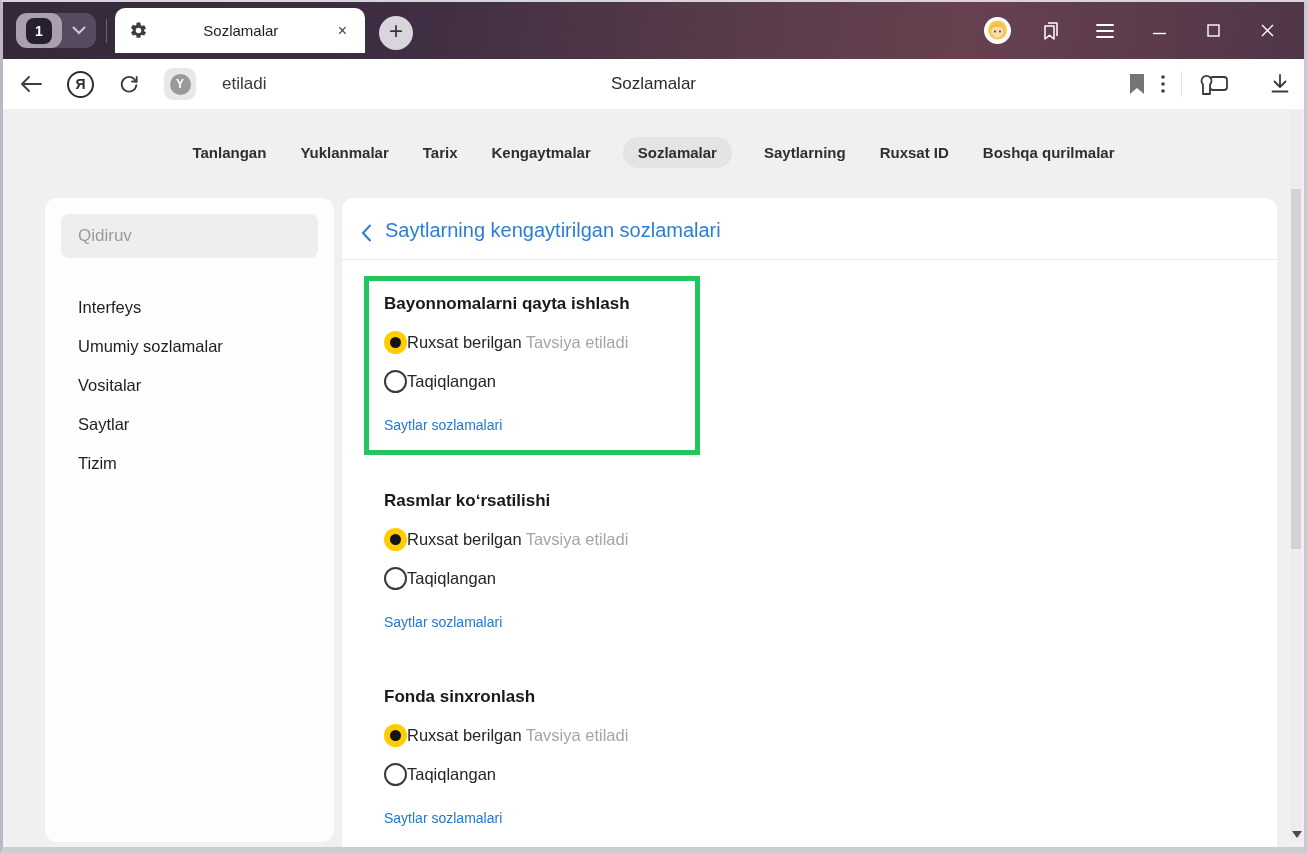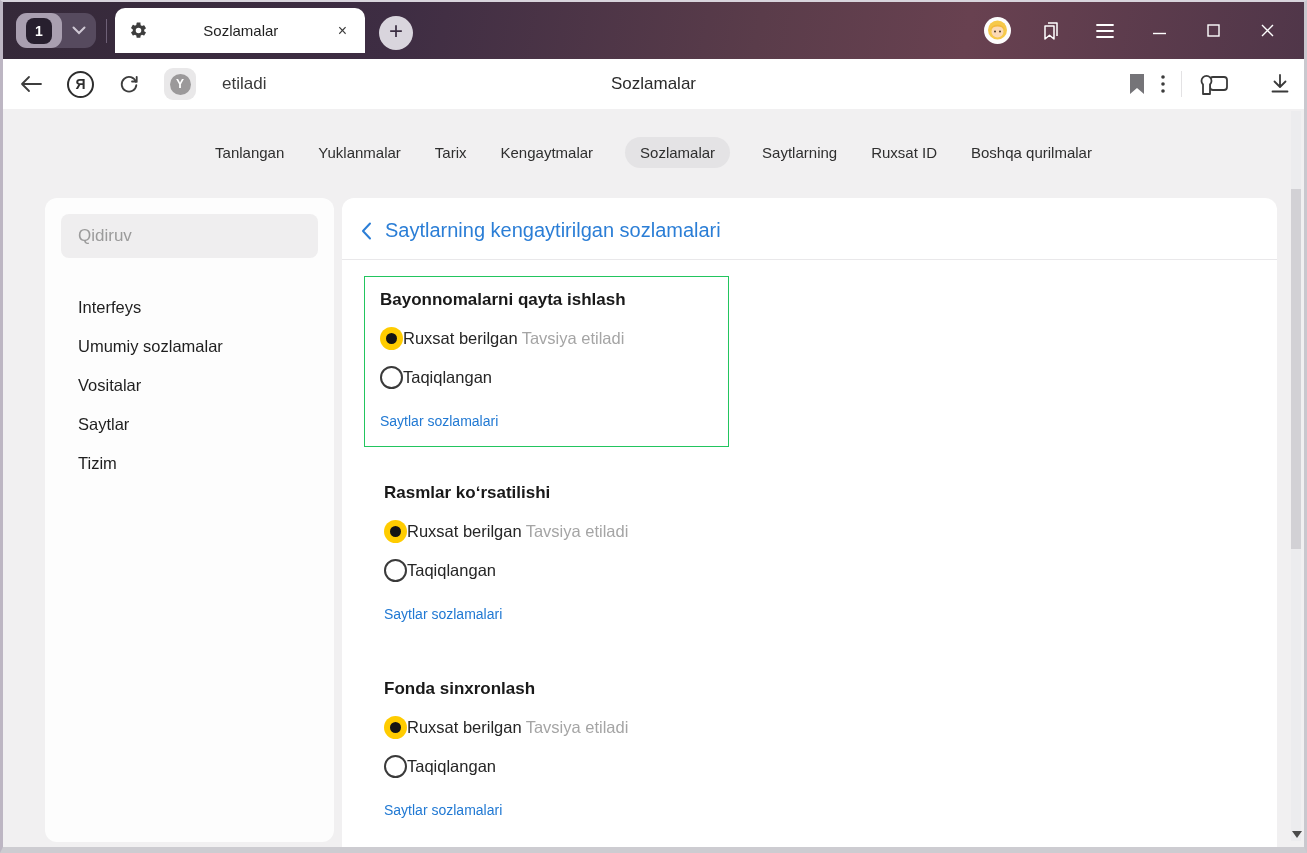--- a/index.html
+++ b/index.html
@@ -38,36 +38,36 @@
   .ab-icon { display:flex; align-items:center; justify-content:center; cursor:pointer; }
   .ya-logo { width:27px; height:27px; border:2px solid #2e2e2e; border-radius:50%; display:flex; align-items:center; justify-content:center; font-size:14px; font-weight:bold; color:#2e2e2e; }
   .protect-badge { width:32px; height:32px; background:#e9e8e9; border-radius:9px; display:flex; align-items:center; justify-content:center; }
   .protect-circle { width:21px; height:21px; background:#9b999a; border-radius:50%; color:#fff; font-size:12px; font-weight:bold; display:flex; align-items:center; justify-content:center; }
   .ab-url { font-size:17px; color:#3a3a3a; margin-left:2px; cursor:text; }
   .ab-center { position:absolute; left:0; right:0; text-align:center; font-size:17px; color:#2b2b2b; z-index:1; }
   .ab-right { margin-left:auto; display:flex; align-items:center; gap:16px; margin-right:14px; z-index:2; }
   .ab-vsep { width:1px; height:26px; background:#e3e2e4; }
   
   .navrow { padding-top:28px; display:flex; justify-content:center; align-items:center; gap:30px; font-size:15px; color:#2f2f2f; }
-  .navitem { padding:7px 2px; cursor:pointer; white-space:nowrap; }
+  .navitem { padding:7px 2px; cursor:pointer; white-space:nowrap;font-weight:bold; }
   .navitem.active { background:#e4e3e5; border-radius:17px; padding:7px 15px; }
   
   .cards { flex:1; display:flex; gap:8px; padding:30px 27px 0 42px; min-height:0; }
   .sidebar-card { flex:0 0 289px; background:#fdfdfd; border-radius:12px; height:644px; padding:16px; }
   .search-input { width:100%; height:44px; background:#efeeef; border:none; border-radius:8px; font-size:17px; padding:0 17px; color:#333; outline:none; font-family:"Liberation Sans",sans-serif; }
   .search-input::placeholder { color:#9b9b9b; }
   .side-items { margin-top:30px; padding-left:17px; display:flex; flex-direction:column; }
   .side-item { font-size:16.5px; color:#1f1f1f; padding:10px 0; cursor:pointer; }
   .main-card { flex:1; background:#fff; border-radius:12px 12px 0 0; }
-  .main-head { display:flex; align-items:center; gap:13px; padding:21px 0 17px 19px; }
+  .main-head { display:flex; align-items:flex-end; gap:13px; padding:21px 0 17px 19px; }
   .main-head-chevron { cursor:pointer; display:flex; }
   .main-head-title { color:#2b7ed6; font-size:20px; }
   .divider { height:1px; background:#e9e8ea; }
   .sections { padding:16px 0 0 22px; }
-  .highlight-box { border:1px solid #22c55e; width:365px; padding:13px 16px 16px 15px; margin-bottom:36px; }
+  .highlight-box { border:5px solid #22c55e; width:336px; padding:13px 16px 16px 15px; margin-bottom:36px; }
   .section { margin-left:20px; margin-bottom:56px; }
   .sec-title { font-size:17px; font-weight:bold; color:#191919; margin-bottom:17px; }
   .radio-row { display:flex; align-items:center; margin-bottom:16px; font-size:16.5px; color:#262626; cursor:pointer; }
   .radio { width:23px; height:23px; border-radius:50%; flex:0 0 23px; }
   .radio.sel { background:#ffcc00; position:relative; }
   .radio.sel::after { content:''; position:absolute; left:6px; top:6px; width:11px; height:11px; background:#141414; border-radius:50%; }
   .radio.unsel { border:2.5px solid #3a3a3a; background:#fff; }
   .radio-note { color:#a5a5a5; margin-left:4px; }
   .sec-link { color:#2179d3; font-size:14px; margin-top:8px; cursor:pointer; display:inline-block; }
   

